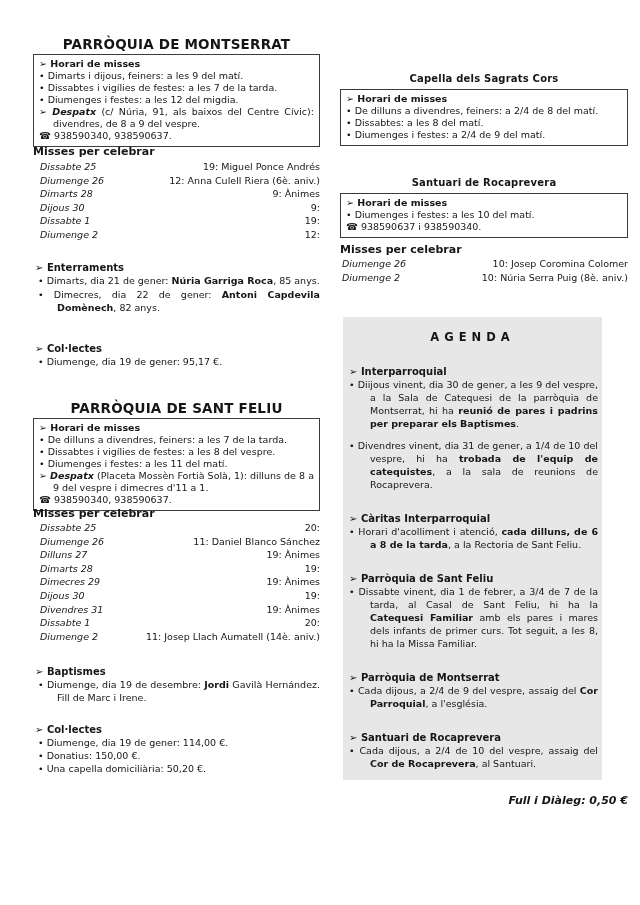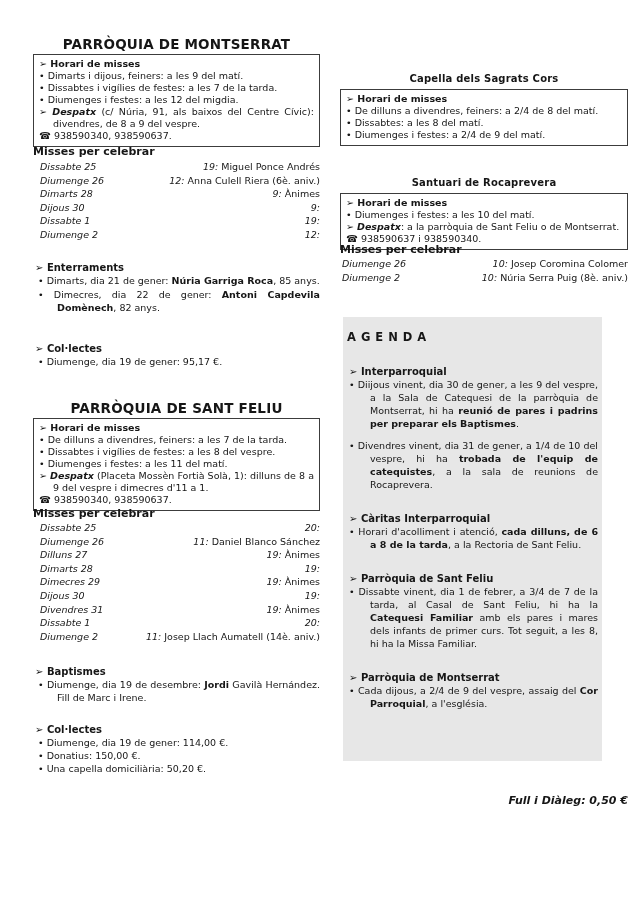--- a/index.html
+++ b/index.html
@@ -11,26 +11,26 @@
   .colR{left:340px;width:288px;}
   .title{font-weight:bold;text-align:center;letter-spacing:.2px;}
   .t1{font-size:13.5px;}
   .t2{font-size:10px;}
   .box{border:1px solid #3c3c3c;padding:3px 5px 4px 5px;line-height:12px;text-align:left;}
   .bold{font-weight:bold;}
   .dl{text-align:justify;padding-left:14px;text-indent:-14px;}
   .mh{font-weight:bold;text-align:left;font-size:11px;}
   .mrow{display:flex;line-height:13.6px;justify-content:space-between;}
   .mday{width:77px;padding-left:7px;font-style:italic;flex-shrink:0;}
-  .it{font-style:italic;margin-top:32px;}
+  .it{margin-top:32px;}
   .sh{font-weight:bold;font-size:10px;line-height:13px;padding-left:2px;}
   .blt{font-size:9.5px;line-height:13px;text-align:justify;padding-left:24px;text-indent:-19px;}
   .blt.mt{margin-top:1px;}
   .agenda{left:343px;width:259px;background:#e7e7e7;padding:9px 4px 10px 4px;box-sizing:border-box;min-height:444px;}
-  .ag-title{font-weight:bold;font-size:11.5px;letter-spacing:5px;margin-top:4px;}
+  .ag-title{font-weight:bold;text-align:center;font-size:11.5px;letter-spacing:5px;margin-top:4px;}
   .ag-sec{margin-top:21px;}
   .ag-sec .sh{padding-left:2px;}
   .ag-sec .blt{padding-left:23px;text-indent:-21px;}
   .gap8{margin-top:9px;}
   .footer{font-weight:bold;font-style:italic;font-size:11px;text-align:right;padding-right:26px;}
   .g{white-space:pre;}
 </style>
 </head>
 <body>
 
@@ -156,21 +156,20 @@
     <div><span class="g">•</span> <span>De dilluns a divendres, feiners: a 2/4 de 8 del matí.</span></div>
     <div><span class="g">•</span> <span>Dissabtes: a les 8 del matí.</span></div>
     <div><span class="g">•</span> <span>Diumenges i festes: a 2/4 de 9 del matí.</span></div>
   </div>
 
   <div class="abs colR title t2" style="top:177px">Santuari de Rocaprevera</div>
 
   <div class="abs colR box" style="top:193px;box-sizing:border-box">
     <div class="bold"><span class="g">➢</span> <span>Horari de misses</span></div>
     <div><span class="g">•</span> <span>Diumenges i festes: a les 10 del matí.</span></div>
-    <div class="dl"><span class="g">➢</span> <span><span style="font-weight: bold; font-style: italic;">Despatx</span><span>: a la parròquia de Sant Feliu o de Montserrat.</span></span></div>
     <div><span class="g">☎</span> <span>938590637 i 938590340.</span></div>
   </div>
 
   <div class="abs colR mh" style="top:243px">Misses per celebrar</div>
   <div class="abs colR" style="top:257px">
     <div class="mrow">
         <span class="mday" style="width:70px;padding-left:2px">Diumenge 26</span>
         <span><span class="it">10:</span> <span>Josep Coromina Colomer</span></span>
       </div>
     <div class="mrow">
@@ -196,17 +195,21 @@
     <div class="ag-sec">
       <div class="sh"><span class="g">➢</span> <span>Parròquia de Sant Feliu</span></div>
       <div class="blt"><span class="g">•</span> <span><span>Dissabte vinent, dia 1 de febrer, a 3/4 de 7 de la tarda, al Casal de Sant Feliu, hi ha la </span><span style="font-weight: bold;">Catequesi Familiar</span><span> amb els pares i mares dels infants de primer curs. Tot seguit, a les 8, hi ha la </span><span style="font-weight: normal;">Missa Familiar</span><span>.</span></span></div>
     </div>
 
     <div class="ag-sec">
       <div class="sh"><span class="g">➢</span> <span>Parròquia de Montserrat</span></div>
       <div class="blt"><span class="g">•</span> <span><span>Cada dijous, a 2/4 de 9 del vespre, assaig del </span><span style="font-weight: bold;">Cor Parroquial</span><span>, a l'església.</span></span></div>
     </div>
 
+    <div class="ag-sec">
+      <div class="sh"><span class="g">➢</span> <span>Santuari de Rocaprevera</span></div>
+      <div class="blt"><span class="g">•</span> <span><span>Cada dijous, a 2/4 de 10 del vespre, assaig del </span><span style="font-weight: bold;">Cor de Rocaprevera</span><span>, al Santuari.</span></span></div>
+    </div>
   </div>
 
   <div class="abs colR footer" style="top:794px">Full i Diàleg: 0,50 €</div>
 
 </div>
 
 </body></html>

